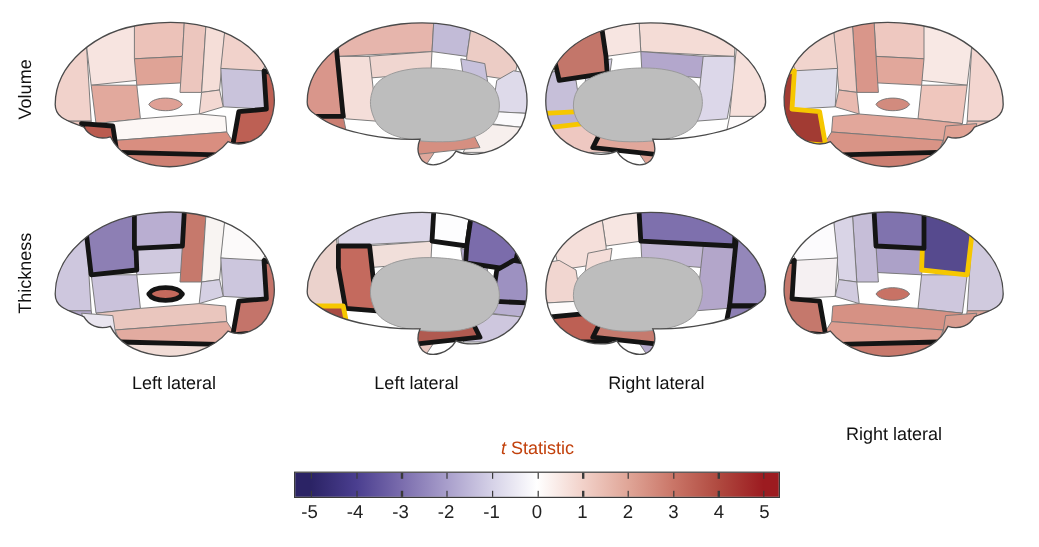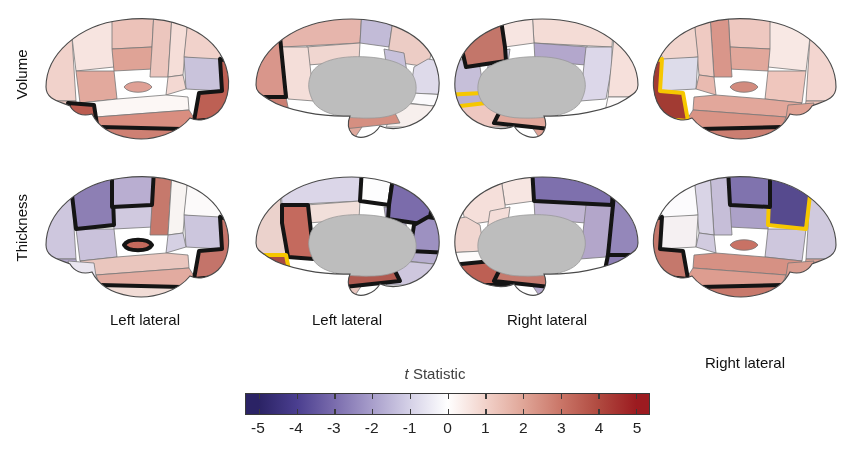--- a/index.html
+++ b/index.html
@@ -13,22 +13,22 @@
     font-size:15px;color:#111;
     transform:rotate(-90deg);transform-origin:center center;
   }
   .panel{position:absolute;width:210px;height:150px;}
   .panel svg{width:210px;height:150px;display:block;}
   .collabel{
     position:absolute;top:311px;width:210px;text-align:center;
     font-size:15px;color:#111;
   }
   .cbtitle{
-    position:absolute;top:365px;left:232px;width:406px;text-align:center;
-    font-size:15px;color:#404040;
+    position:absolute;top:365px;left:245px;width:406px;text-align:center;
+    font-size:15px;color:#c2410c;
   }
   .cbtitle .it{font-style:italic;}
   .colorbar{
     position:absolute;top:393px;left:245px;width:405px;height:22px;
     border:1.4px solid #3a3a3a;box-sizing:border-box;
   }
   .cbtick{position:absolute;width:1.4px;height:5px;background:#3a3a3a;}
   .cbtick.top{top:0;}
   .cbtick.bot{bottom:0;}
   .cblabel{

